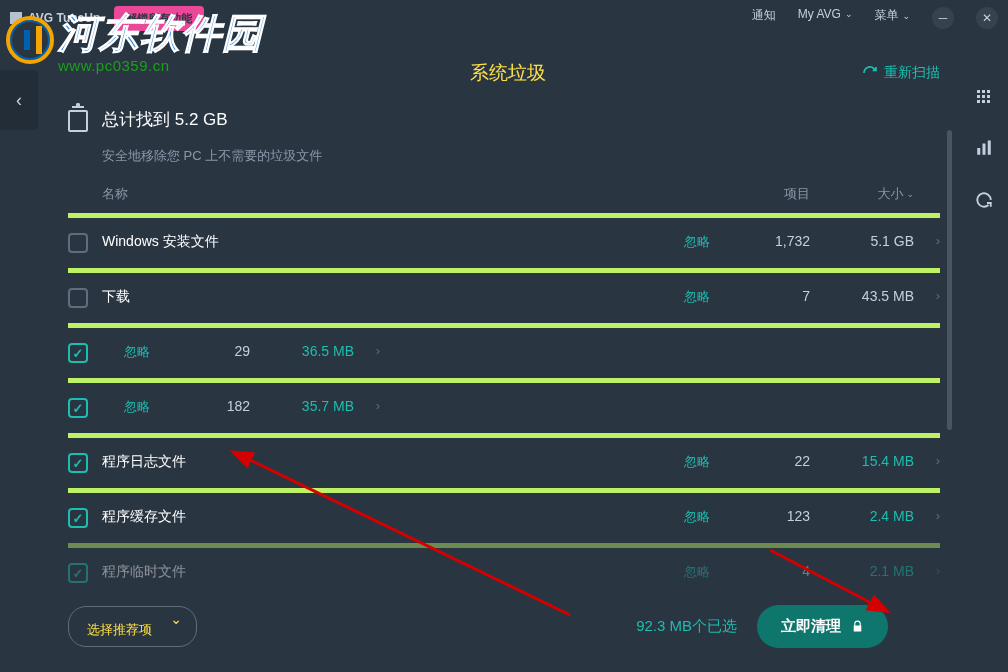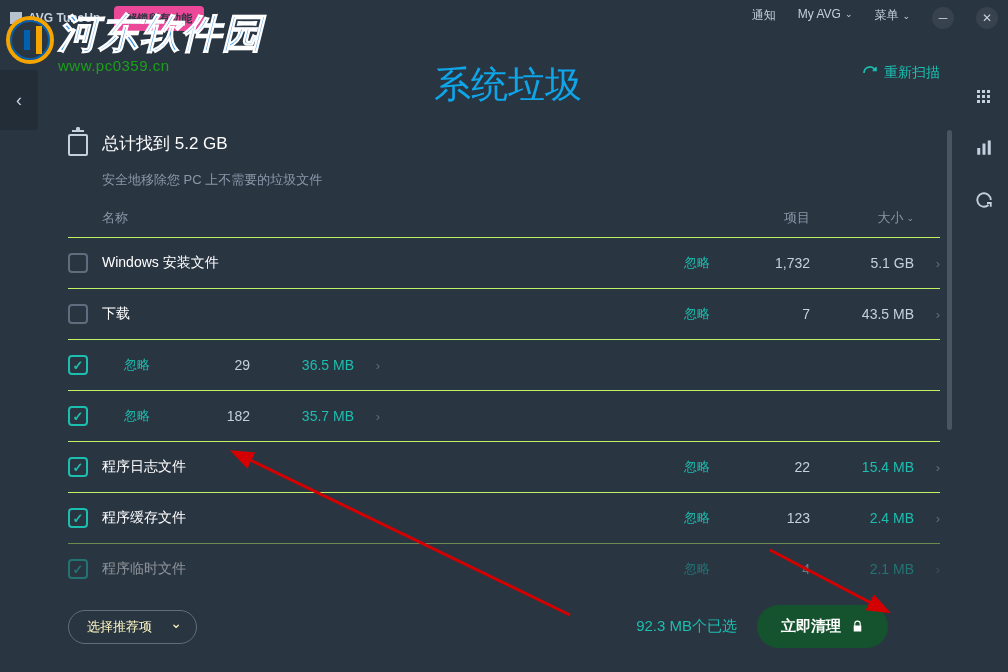--- a/index.html
+++ b/index.html
@@ -23,21 +23,21 @@
 .wm-logo { position: absolute; top: 10px; left: 0; width: 48px; height: 48px; border: 4px solid #f5a400; border-radius: 50%; box-shadow: 0 0 0 2px #0061b0 inset; }
 .wm-logo::before, .wm-logo::after { content: ""; position: absolute; background: #0061b0; }
 .wm-logo::before { width: 6px; height: 20px; left: 14px; top: 10px; }
 .wm-logo::after { width: 6px; height: 28px; left: 26px; top: 6px; background: #f5a400; }
 
 
 .back-btn { position: absolute; left: 0; top: 70px; width: 38px; height: 60px; background: #232d38; display: flex; align-items: center; justify-content: center; cursor: pointer; color: #c5d0de; font-size: 18px; border-top-right-radius: 4px; border-bottom-right-radius: 4px; }
 
 
 .title-row { text-align: center; padding: 24px 0 22px; position: relative; }
-.page-title { font-size: 37px; font-weight: 400; color: #0ea5e9; margin-left: 8px; }
+.page-title { font-size: 19px; font-weight: 400; color: #fde047; margin-left: 8px; }
 .rescan { position: absolute; right: 68px; top: 28px; color: #1bbeaf; font-size: 14px; display: flex; align-items: center; gap: 6px; cursor: pointer; }
 .rescan-icon { width: 16px; height: 16px; }
 
 
 .summary { padding: 0 68px 6px; display: flex; align-items: flex-start; gap: 14px; }
 .trash-icon { width: 20px; height: 22px; border: 2px solid #c5d0de; border-radius: 2px; position: relative; margin-top: 2px; }
 .trash-icon::before { content: ""; position: absolute; top: -6px; left: 2px; right: 2px; height: 2px; background: #c5d0de; }
 .trash-icon::after { content: ""; position: absolute; top: -9px; left: 6px; right: 6px; height: 3px; border: 2px solid #c5d0de; border-bottom: none; border-radius: 2px 2px 0 0; }
 .summary-title { font-size: 17px; color: #fff; margin-bottom: 12px; }
 .summary-sub { font-size: 13px; color: #8a97a8; margin-top: 16px; }
@@ -45,36 +45,36 @@
 
 .table { padding: 0 68px; }
 .thead { display: flex; align-items: center; padding: 14px 0 10px; font-size: 13px; color: #8a97a8; }
 .col-chk { width: 34px; }
 .col-name { flex: 1; }
 .col-ignore { width: 70px; text-align: center; }
 .col-items { width: 78px; text-align: right; }
 .col-size { width: 104px; text-align: right; display: flex; align-items: center; justify-content: flex-end; gap: 3px; }
 .col-arrow { width: 26px; text-align: right; color: #5f6d7e; font-size: 13px; }
 
-.trow { display: flex; align-items: center; padding: 15px 0; border-top: 1px solid #bef264; font-size: 14px; }
+.trow { display: flex; align-items: flex-start; padding: 15px 0; border-top: 5px solid #bef264; font-size: 14px; }
 .chk { width: 20px; height: 20px; border: 2px solid #5f6d7e; border-radius: 4px; display: flex; align-items: center; justify-content: center; cursor: pointer; }
 .chk.checked { border-color: #1bbeaf; color: #1bbeaf; }
 .chk.checked::after { content: "✓"; font-size: 13px; font-weight: bold; }
 .ignore { color: #1bbeaf; font-size: 13px; cursor: pointer; }
 .items-val { text-align: right; color: #c5d0de; }
 .size-val { text-align: right; color: #c5d0de; }
 .size-val.sel { color: #1bbeaf; }
 .last-row { opacity: 0.45; }
 
 
 .footer { position: absolute; bottom: 0; left: 0; right: 52px; padding: 18px 68px 24px; display: flex; align-items: center; background: #2a3542; }
-.select-dd { border: 1px solid #5f6d7e; border-radius: 18px; padding: 7px 44px 7px 18px; font-size: 13px; color: #fef9c3; cursor: pointer; position: relative; }
+.select-dd { border: 1px solid #5f6d7e; border-radius: 18px; padding: 14px 44px 7px 18px; font-size: 13px; color: #fde047; cursor: pointer; position: relative; }
 .select-dd::after { content: "⌄"; position: absolute; right: 14px; top: 4px; font-size: 14px; }
 .selected-text { margin-left: auto; margin-right: 20px; color: #1bbeaf; font-size: 15px; }
-.clean-btn { background: #14532d; color: #fff; border: none; border-radius: 22px; padding: 12px 24px; font-size: 15px; font-weight: 600; cursor: pointer; display: flex; align-items: center; gap: 10px; }
+.clean-btn { background: #0f766e; color: #fff; border: none; border-radius: 22px; padding: 12px 24px; font-size: 15px; font-weight: 600; cursor: pointer; display: flex; align-items: center; gap: 10px; }
 .lock-icon { width: 13px; height: 13px; }
 
 
 .rsb { position: absolute; right: 0; top: 64px; bottom: 0; width: 52px; background: #2a3542; display: flex; flex-direction: column; align-items: center; gap: 4px; padding-top: 8px; }
 .rsb-item { width: 48px; height: 48px; display: flex; align-items: center; justify-content: center; cursor: pointer; color: #c5d0de; border-left: 3px solid transparent; }
 .rsb-ico { width: 18px; height: 18px; }
 .rsb-grid { display: grid; grid-template-columns: repeat(3, 3px); grid-template-rows: repeat(3, 3px); gap: 2px; }
 .rsb-grid span { background: #c5d0de; }
 
 

